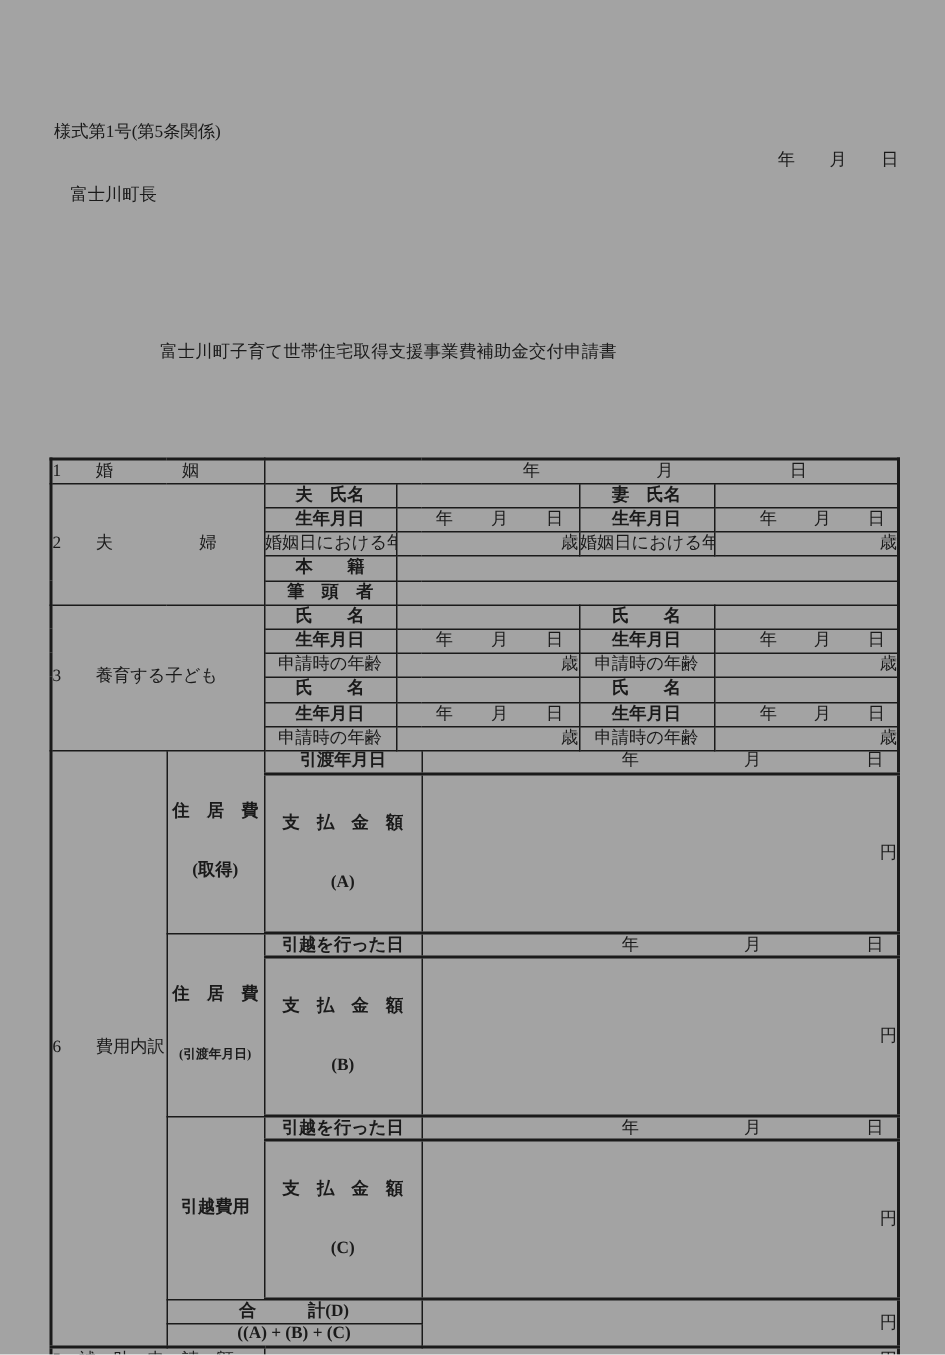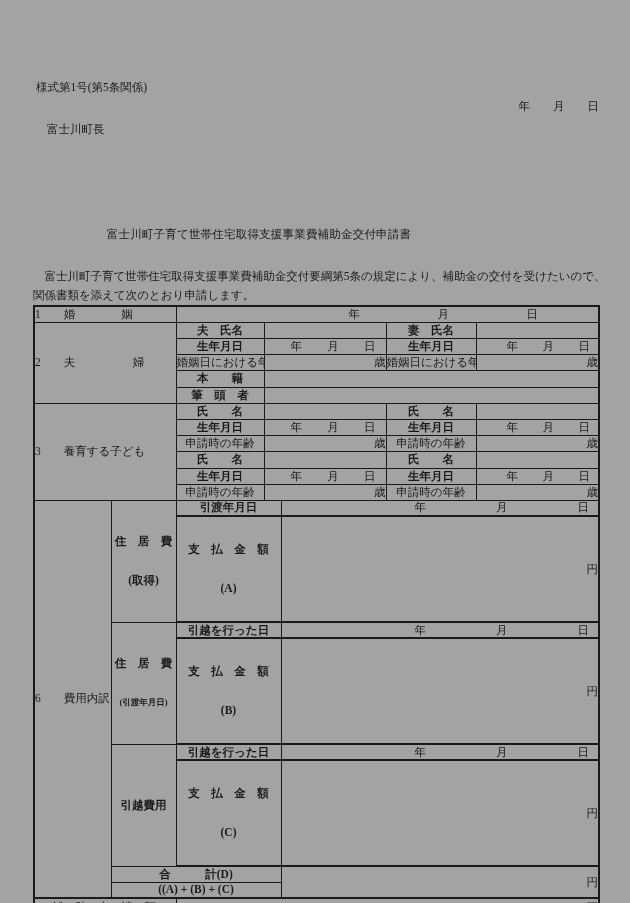--- a/index.html
+++ b/index.html
@@ -46,21 +46,20 @@
 
 <div class="page">
 
   <div class="abs form-number">様式第1号(第5条関係)</div>
   <div class="abs date-line">年　　月　　日</div>
   <div class="abs addressee">富士川町長</div>
 
 
   <div class="abs doc-title">富士川町子育て世帯住宅取得支援事業費補助金交付申請書</div>
 
-  <div class="abs intro"><span>　富士川町子育て世帯住宅取得支援事業費補助金交付要綱第5条の規定により、補助金の交付を受けたいので、</span><br><span>関係書類を添えて次のとおり申請します。</span></div>
 
   <table class="app">
     <colgroup>
       <col style="width:77px">
         <col style="width:65px">
         <col style="width:88px">
       <col style="width:17px">
         <col style="width:105px">
         <col style="width:90px">
         <col style="width:123px">

